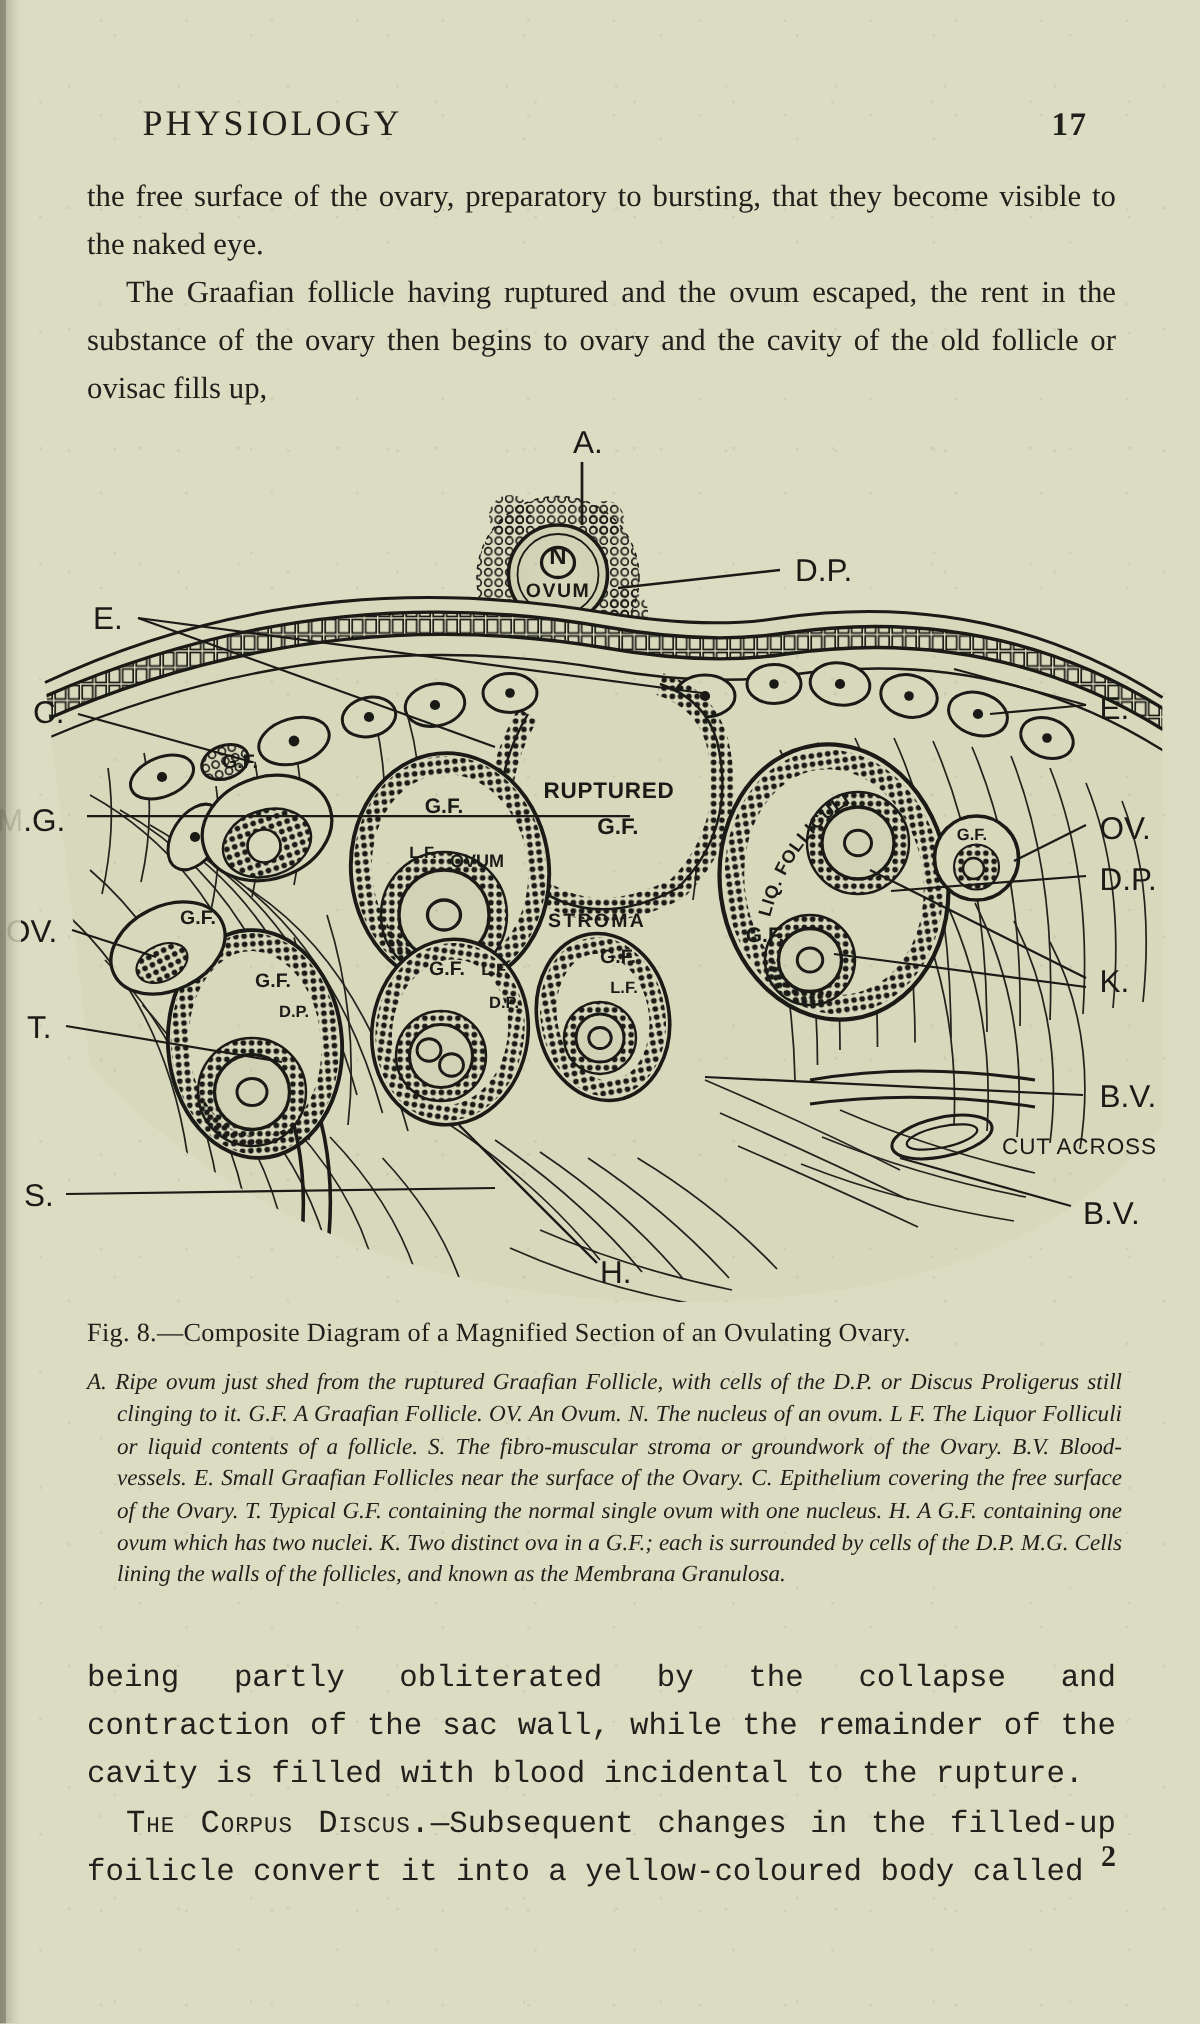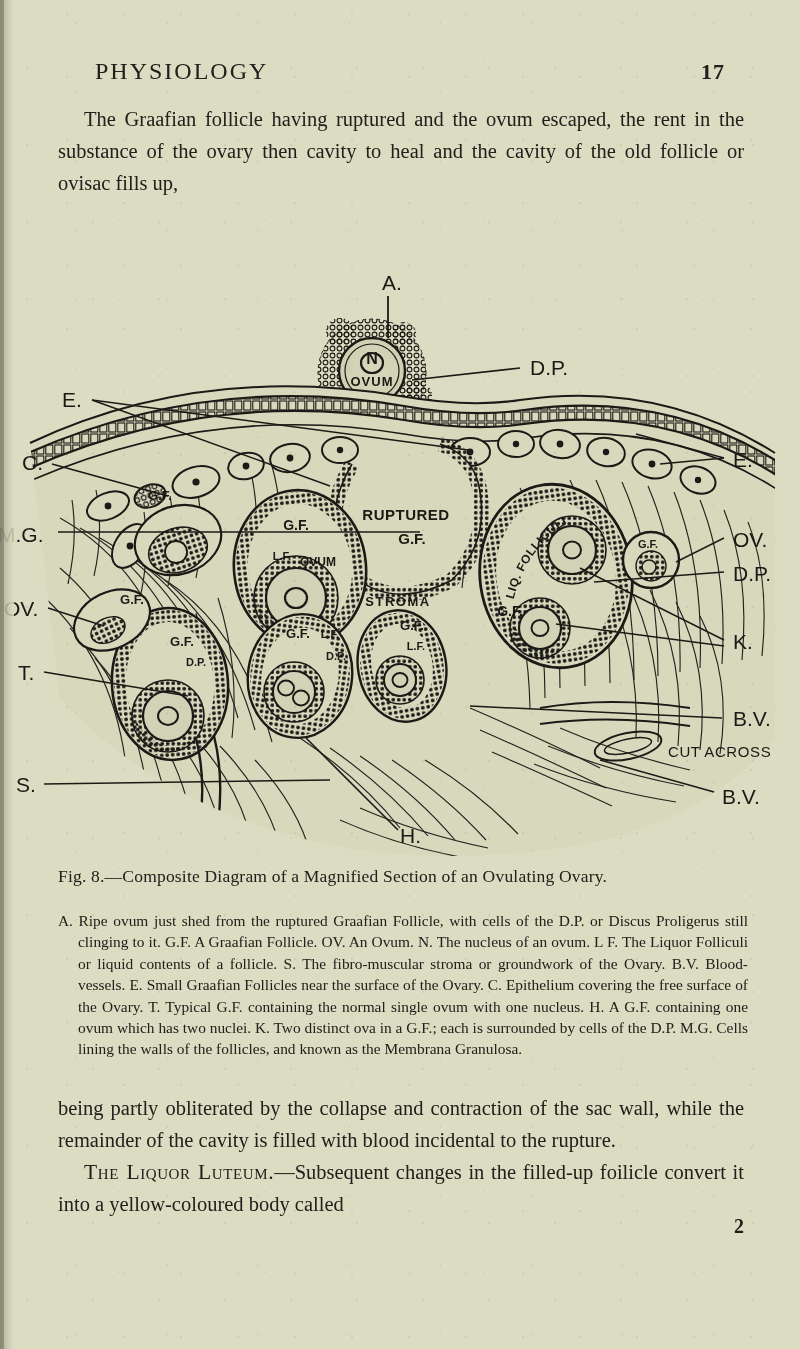--- a/index.html
+++ b/index.html
@@ -16,61 +16,62 @@
   .gutter2{position:absolute;left:0;top:0;width:4px;height:100%;
     background:#6f6f5c;opacity:.55;pointer-events:none;}
   .grain{position:absolute;inset:0;pointer-events:none;opacity:.055;
     background:
       radial-gradient(circle at 18% 22%, #000 0 1px, transparent 1px),
       radial-gradient(circle at 63% 71%, #000 0 1px, transparent 1px),
       radial-gradient(circle at 84% 34%, #000 0 1px, transparent 1px),
       radial-gradient(circle at 41% 88%, #000 0 1px, transparent 1px);
     background-size:57px 63px,73px 81px,91px 69px,66px 77px;}
 
-  .page{position:absolute;left:0;top:0;width:800px;height:1305px;}
+  .page{position:absolute;left:0;top:12px;width:800px;height:1305px;}
 
   
   .runhead{position:absolute;left:95px;top:58px;width:630px;
     display:flex;align-items:baseline;justify-content:space-between;}
   .runhead .title{font-size:24px;letter-spacing:2.0px;}
   .runhead .folio{font-size:22px;letter-spacing:1px;font-weight:bold;}
 
   
   .body-block{position:absolute;left:58px;width:686px;
     font-size:20.5px;line-height:32px;text-align:justify;}
   .body-block p{margin:0;}
   .body-block p.indent{text-indent:26px;}
   #body-top{top:103px;}
-  #body-bottom{top:1092px;}
+  #body-bottom{top:1092px;font-family:Liberation Mono, monospace;}
   .smallcaps{font-variant:small-caps;letter-spacing:.6px;font-size:21.5px;}
   .folio-bottom{position:absolute;right:56px;top:1215px;
     font-size:20px;font-weight:bold;}
 
   
   .figure{position:absolute;left:0;top:268px;width:800px;height:600px;}
   .figure svg{display:block;}
 
   
   .caption{position:absolute;left:58px;top:866px;width:690px;}
   .caption .fig-title{font-size:17.5px;text-align:left;letter-spacing:.2px;}
-  .legend{margin-top:23px;font-size:15.4px;line-height:21.4px;
-    text-align:justify;padding-left:20px;text-indent:-20px;}
+  .legend{margin-top:12px;font-size:15.4px;line-height:21.4px;
+    text-align:justify;padding-left:20px;text-indent:-20px;font-style:italic;}
 </style>
 </head>
 <body>
 
 <div class="page">
 
   <div class="runhead">
     <span class="title">PHYSIOLOGY</span>
     <span class="folio">17</span>
   </div>
 
   <div class="body-block" id="body-top">
-    <p class="indent">The Graafian follicle having ruptured and the ovum escaped, the rent in the substance of the ovary then cavity to heal and the cavity of the old follicle or ovisac fills up,</p>
+    <p>the free surface of the ovary, preparatory to bursting, that they become visible to the naked eye.</p>
+    <p class="indent">The Graafian follicle having ruptured and the ovum escaped, the rent in the substance of the ovary then begins to ovary and the cavity of the old follicle or ovisac fills up,</p>
   </div>
 
   <div class="figure">
     <svg width="800" height="600" viewBox="0 0 800 600">
       <defs>
         <clipPath id="ovaryClip">
           <path d="M30 175 Q200 95 400 128 Q470 140 520 132 Q660 112 775 185
                    L775 470 Q700 560 560 580 Q420 600 300 570 Q150 530 60 430 Z"></path>
         </clipPath>
         <pattern id="granulosa" width="7" height="7" patternUnits="userSpaceOnUse">
@@ -358,21 +359,21 @@
     </svg>
   </div>
 
   <div class="caption">
     <div class="fig-title">Fig. 8.—Composite Diagram of a Magnified Section of an Ovulating Ovary.</div>
     <div class="legend">A. Ripe ovum just shed from the ruptured Graafian Follicle, with cells of the D.P. or Discus Proligerus still clinging to it. G.F. A Graafian Follicle. OV. An Ovum. N. The nucleus of an ovum. L F. The Liquor Folliculi or liquid contents of a follicle. S. The fibro-muscular stroma or groundwork of the Ovary. B.V. Blood-vessels. E. Small Graafian Follicles near the surface of the Ovary. C. Epithelium covering the free surface of the Ovary. T. Typical G.F. containing the normal single ovum with one nucleus. H. A G.F. containing one ovum which has two nuclei. K. Two distinct ova in a G.F.; each is surrounded by cells of the D.P. M.G. Cells lining the walls of the follicles, and known as the Membrana Granulosa.</div>
   </div>
 
   <div class="body-block" id="body-bottom">
     <p>being partly obliterated by the collapse and contraction of the sac wall, while the remainder of the cavity is filled with blood incidental to the rupture.</p>
-    <p class="indent"><span class="smallcaps">The Liquor Luteum.</span><span>—Subsequent changes in the filled-up foilicle convert it into a yellow-coloured body called</span></p>
+    <p class="indent"><span class="smallcaps">The Corpus Discus.</span><span>—Subsequent changes in the filled-up foilicle convert it into a yellow-coloured body called</span></p>
   </div>
   <div class="folio-bottom">2</div>
 
 </div>
 
 <div class="grain"></div>
 <div class="gutter"></div>
 <div class="gutter2"></div>
 
 </body></html>

